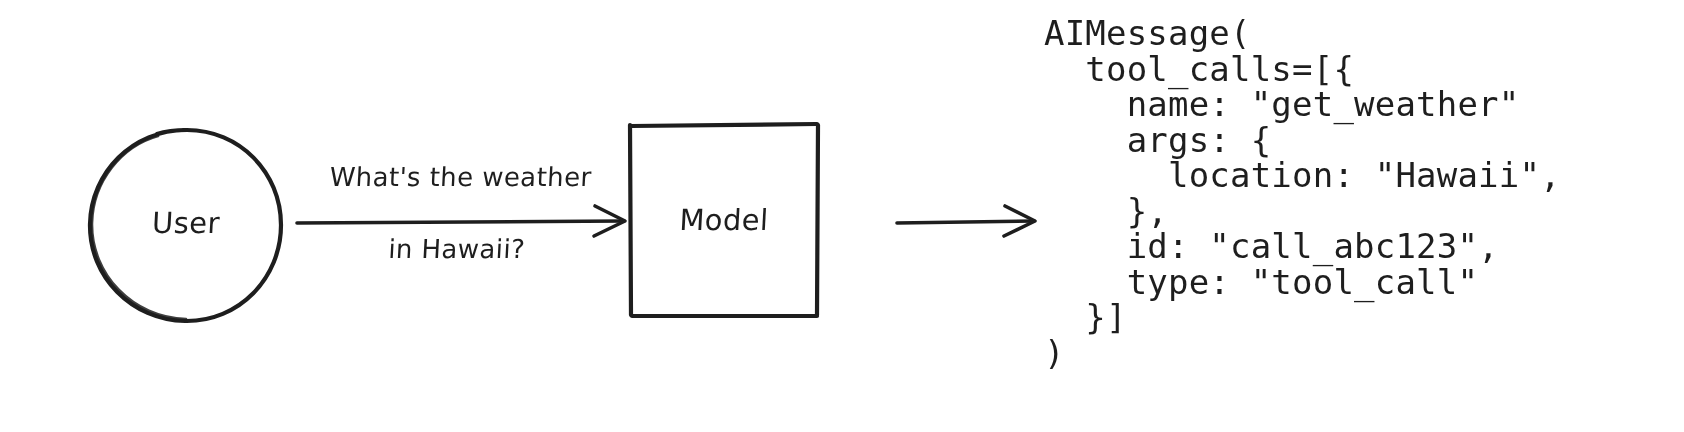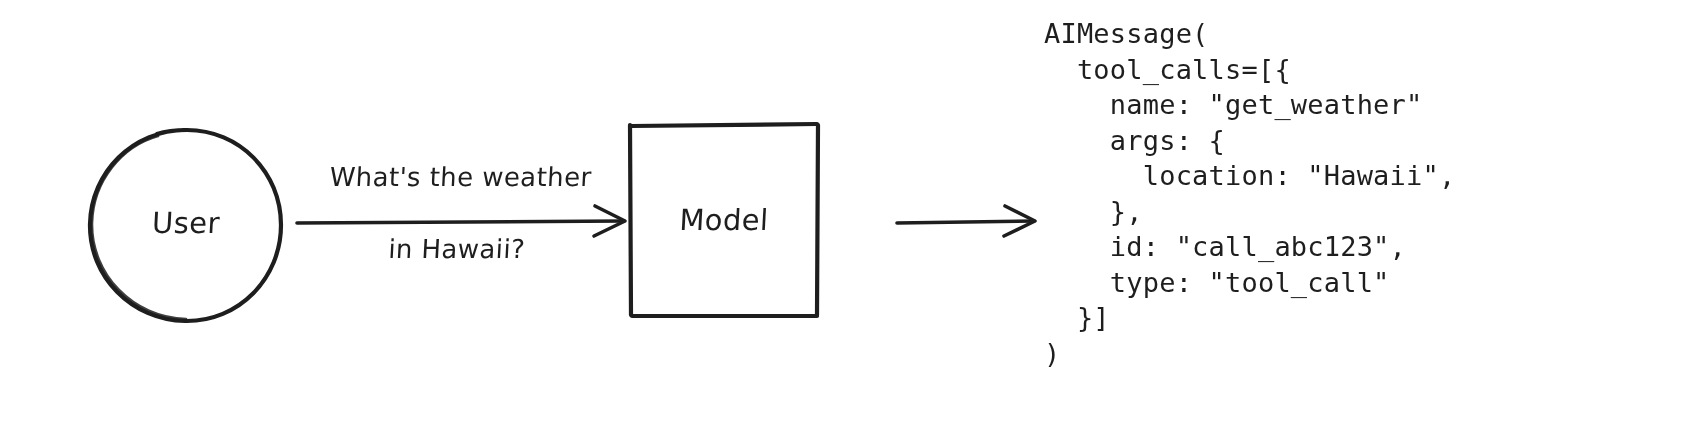--- a/index.html
+++ b/index.html
@@ -63,21 +63,21 @@
     font-size: 26px;
     line-height: 36px;
   }
 
   
   #code-block {
     position: absolute;
     left: 1044px;
     top: 16px;
     font-family: "DejaVu Sans Mono", monospace;
-    font-size: 27px;
+    font-size: 34px;
     line-height: 35.5px;
     color: #1e1e1e;
     white-space: pre;
     letter-spacing: 0.2px;
     font-weight: 500;
   }
   #code-block .code-line {
     display: block;
     height: 35.5px;
   }

